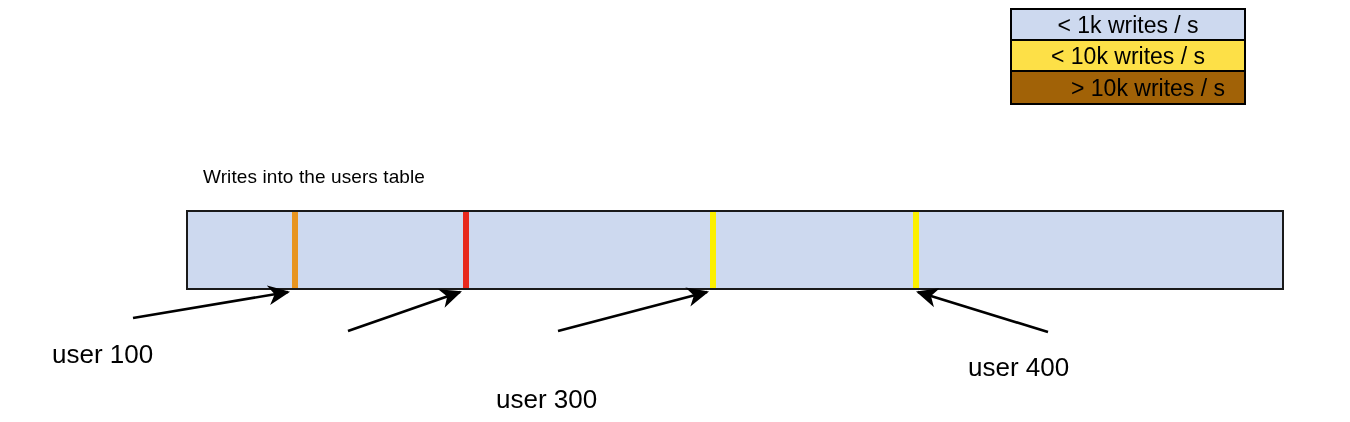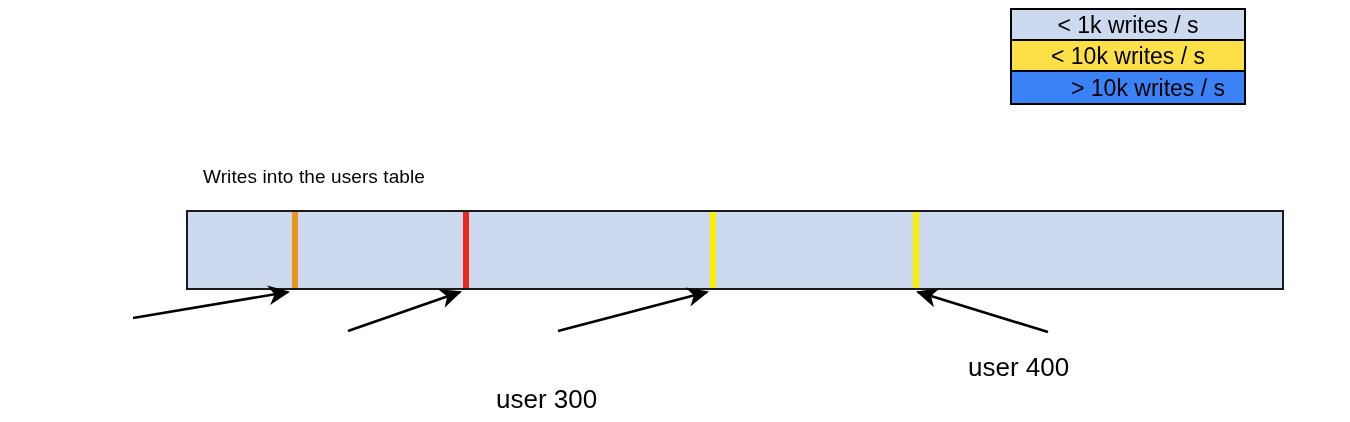--- a/index.html
+++ b/index.html
@@ -105,21 +105,21 @@
 
   <div id="diagram-title">Writes into the users table</div>
 
   <div id="legend">
     <div class="legend-row" style="background: rgb(205, 217, 239);">
       <span class="legend-label">&lt; 1k writes / s</span>
     </div>
     <div class="legend-row" style="background: #fde047;">
       <span class="legend-label">&lt; 10k writes / s</span>
     </div>
-    <div class="legend-row" style="background: #3b82f6; padding-left: 40px;">
+    <div class="legend-row" style="background: #a16207; padding-left: 40px;">
       <span class="legend-label">&gt; 10k writes / s</span>
     </div>
   </div>
 
   <div id="table-bar" style="background: rgb(205, 217, 239);">
     <div class="shard-marker" style="background: rgb(232, 149, 31); left: 103.93px;"></div>
     <div class="shard-marker" style="background: rgb(232, 41, 28); left: 274.594px;"></div>
     <div class="shard-marker" style="background: rgb(252, 240, 0); left: 521.838px;"></div>
     <div class="shard-marker" style="background: rgb(252, 240, 0); left: 725.322px;"></div>
   </div>
@@ -129,16 +129,17 @@
       <marker id="ah" markerWidth="9" markerHeight="9" refX="7.6" refY="4.2" orient="auto" markerUnits="strokeWidth">
         <path d="M0,0.4 L8.4,4.2 L0,8 L2.4,4.2 Z" fill="#000000"></path>
       </marker>
     </defs>
     <line x1="133" y1="318" x2="288" y2="292" stroke="#000000" stroke-width="2.6" marker-end="url(#ah)"></line>
     <line x1="348" y1="331" x2="460" y2="292" stroke="#000000" stroke-width="2.6" marker-end="url(#ah)"></line>
     <line x1="558" y1="331" x2="707" y2="292" stroke="#000000" stroke-width="2.6" marker-end="url(#ah)"></line>
     <line x1="1048" y1="332" x2="918" y2="292" stroke="#000000" stroke-width="2.6" marker-end="url(#ah)"></line>
   </svg>
 
+  <div class="callout-label" style="left:52px;  top:339px;">user 100</div>
   <div class="callout-label" style="left:496px; top:351px;margin-top:33px;">user 300</div>
   <div class="callout-label" style="left:968px; top:352px;">user 400</div>
 
 </div>
 
 </body></html>

